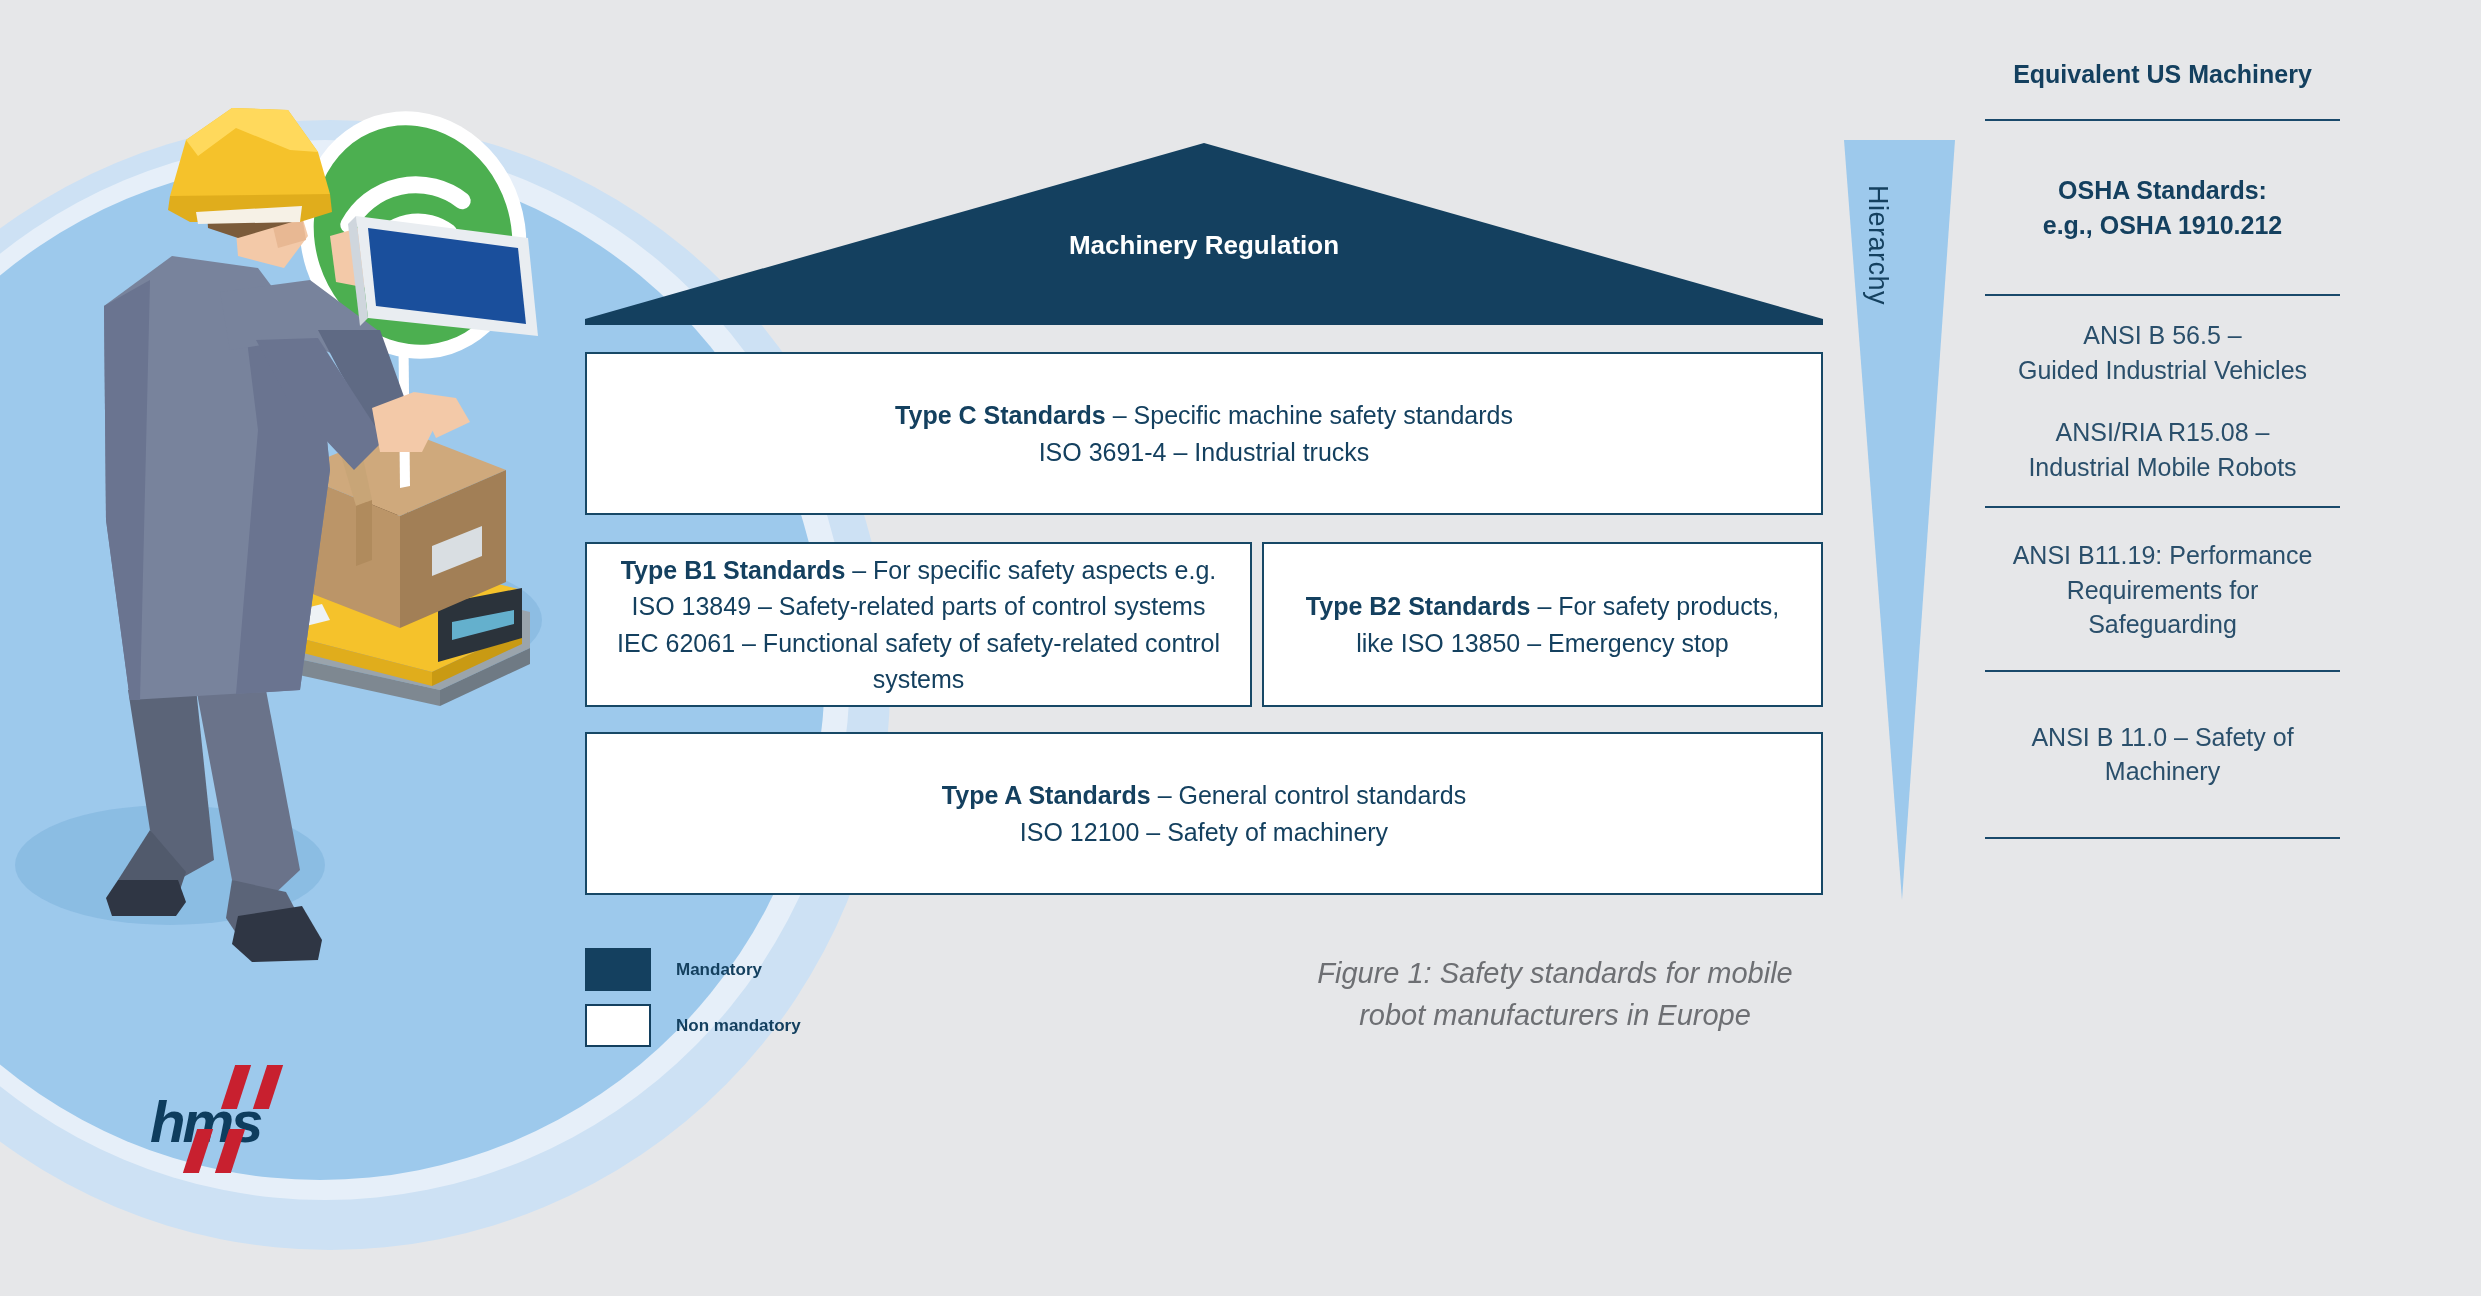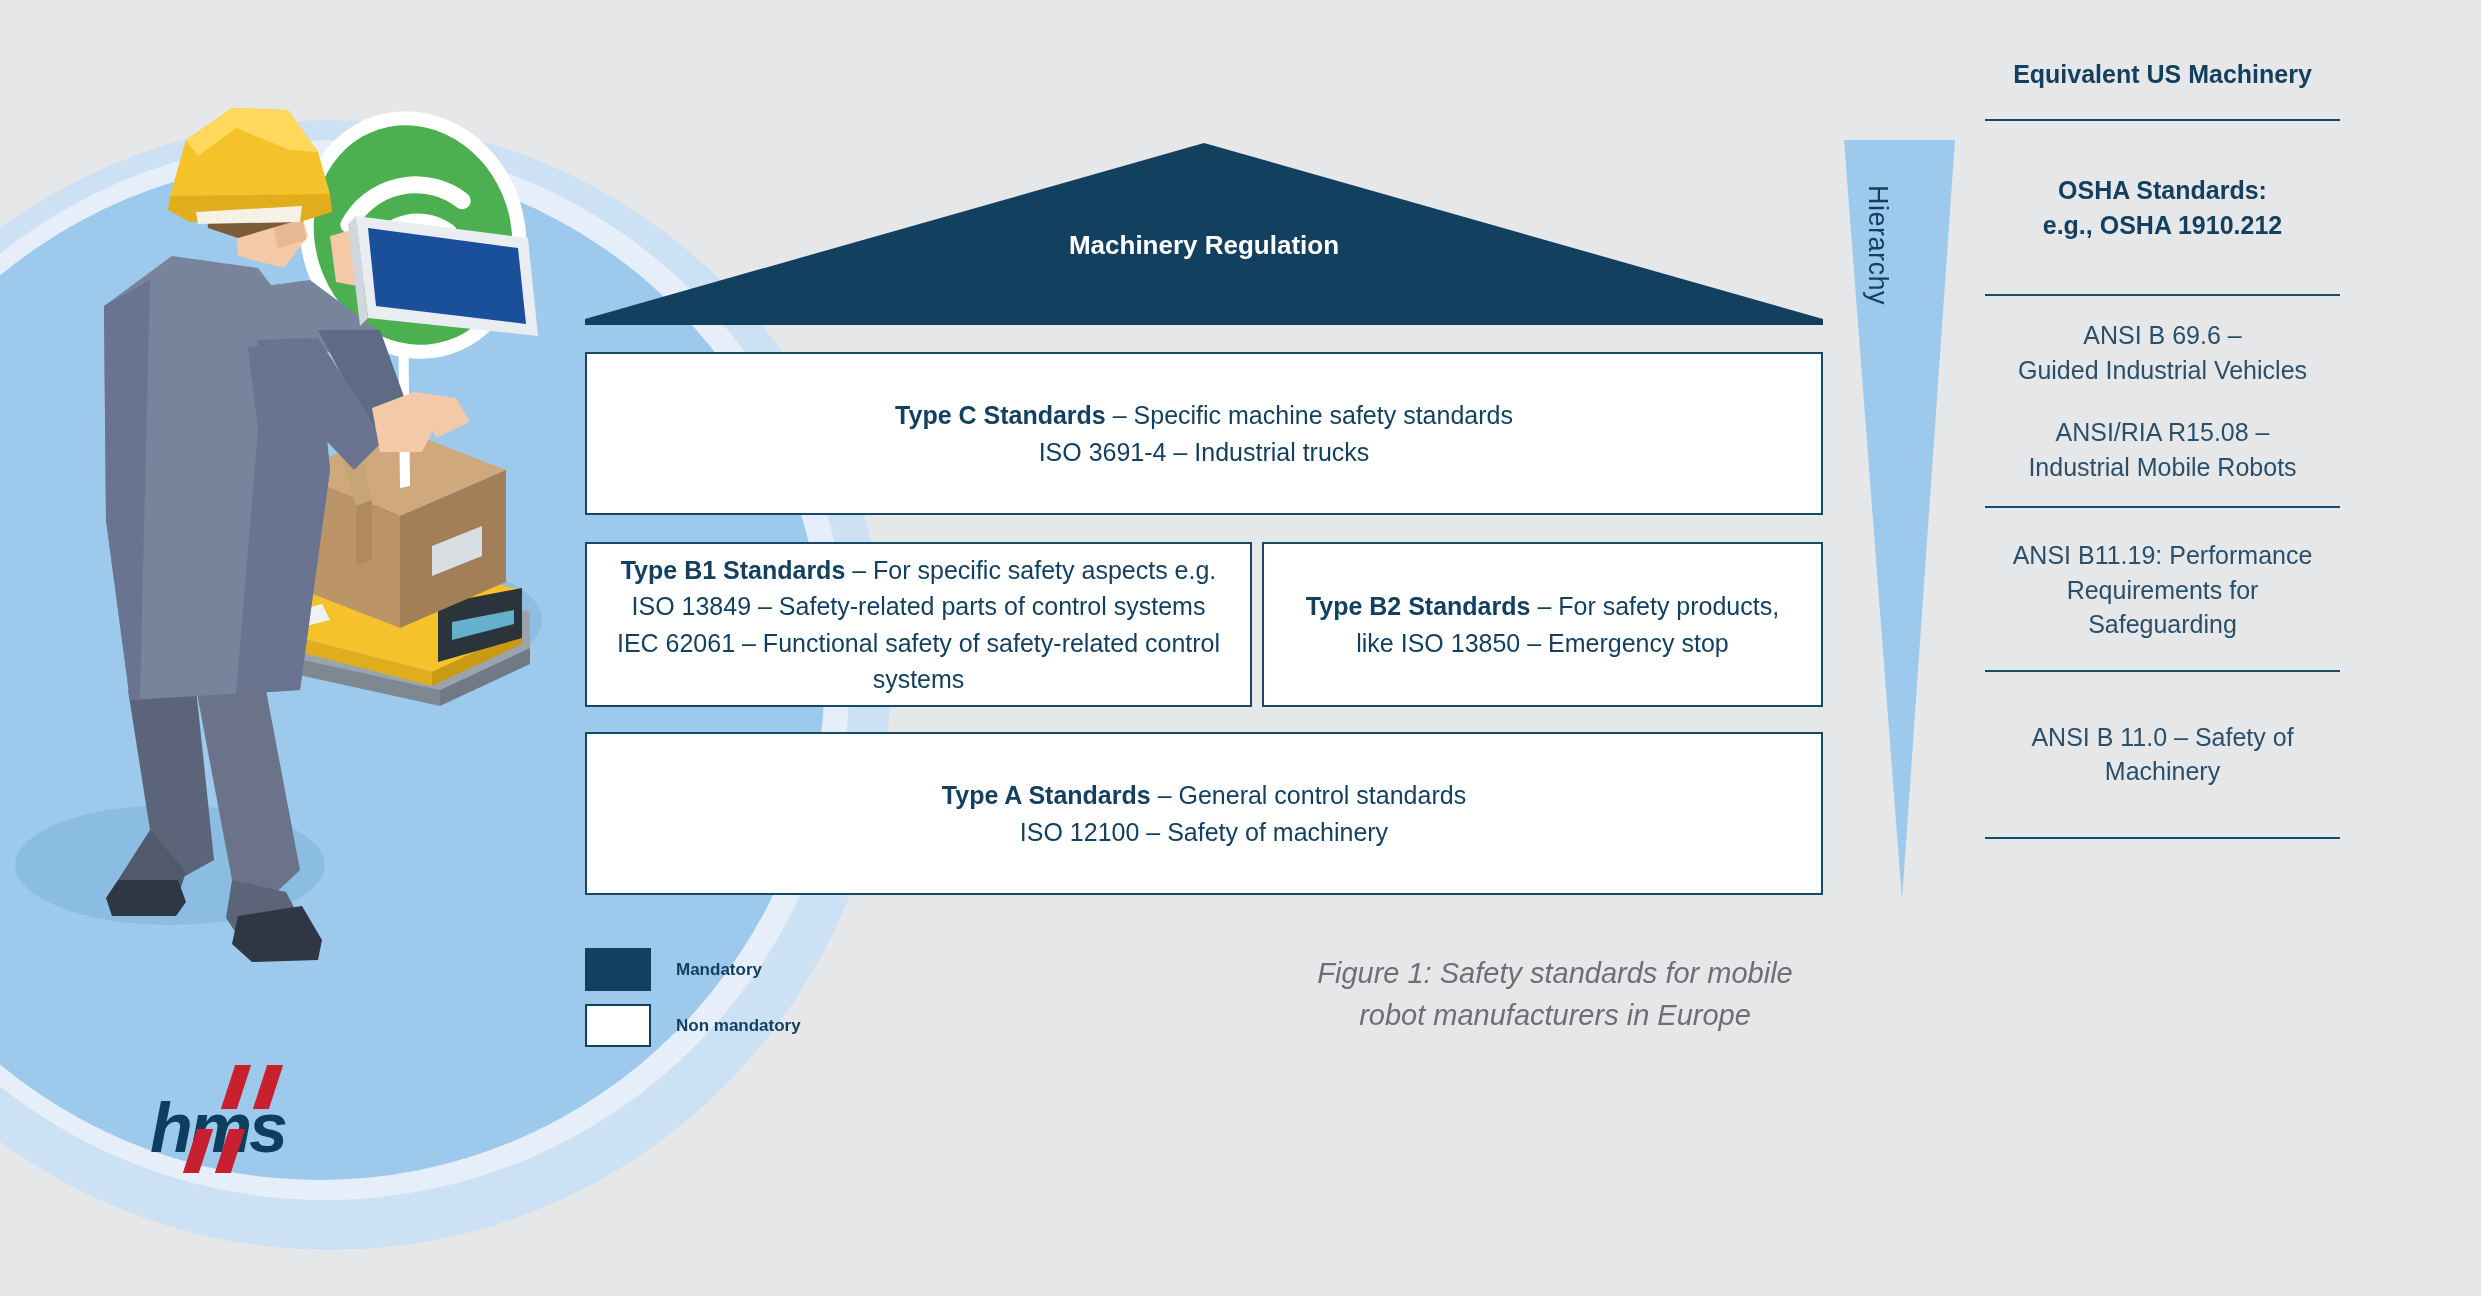--- a/index.html
+++ b/index.html
@@ -66,21 +66,21 @@
   
   .hms-logo {
     position: absolute;
     left: 150px; top: 1065px;
     width: 190px; height: 110px;
   }
   .hms-word {
     position: absolute;
     left: 0; top: 28px;
     font-family: "Liberation Sans", sans-serif;
-    font-size: 70px;
+    font-size: 58px;
     font-weight: bold;
     font-style: italic;
     letter-spacing: -3px;
     color: #0e3d5e;
     line-height: 1;
   }
   .slash {
     position: absolute;
     width: 16px; height: 44px;
     background: #c8202f;
@@ -367,21 +367,21 @@
     <div class="us-title">Equivalent US Machinery</div>
     <div class="us-rule"></div>
 
     <div style="height:52px"></div>
     <div class="us-item bold" style="white-space:pre-line">OSHA Standards:
 e.g., OSHA 1910.212</div>
     <div style="height:52px"></div>
 
     <div class="us-rule"></div>
     <div style="height:22px"></div>
-    <div class="us-item" style="white-space:pre-line">ANSI B 69.6 –
+    <div class="us-item" style="white-space:pre-line">ANSI B 56.5 –
 Guided Industrial Vehicles</div>
     <div style="height:28px"></div>
     <div class="us-item" style="white-space:pre-line">ANSI/RIA R15.08 –
 Industrial Mobile Robots</div>
     <div style="height:22px"></div>
 
     <div class="us-rule"></div>
     <div style="height:30px"></div>
     <div class="us-item" style="white-space:pre-line">ANSI B11.19: Performance
 Requirements for

